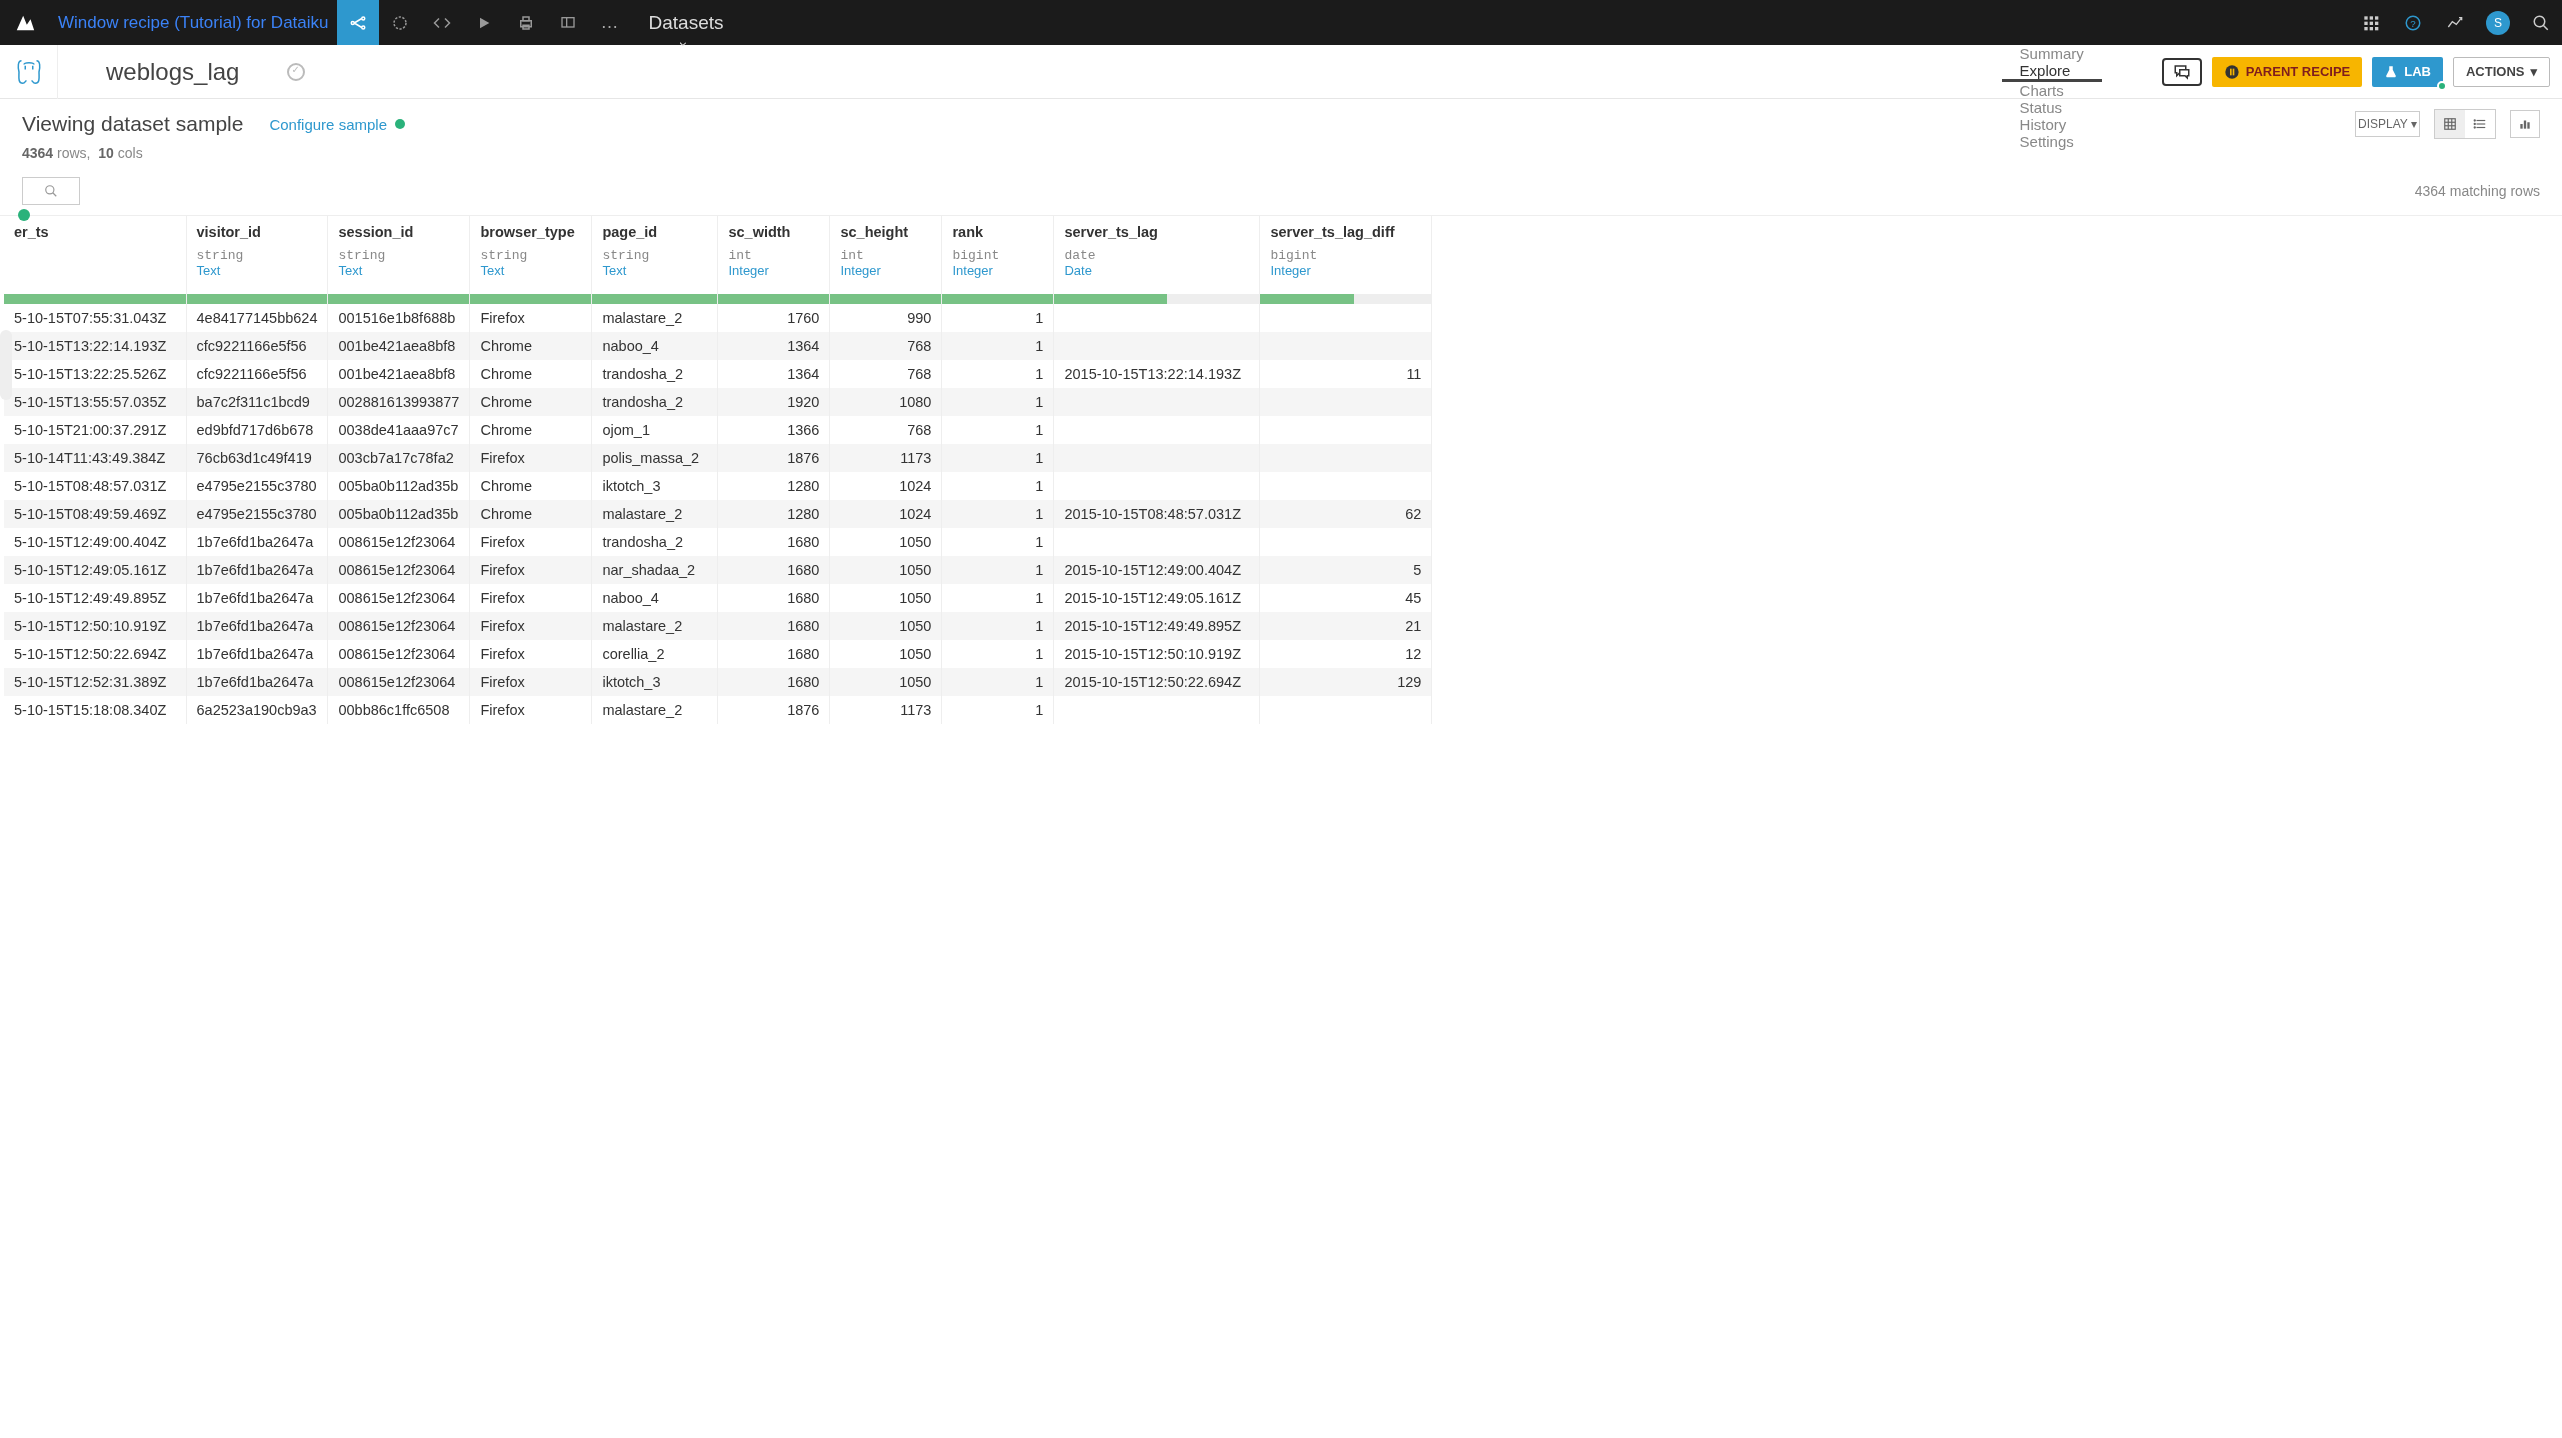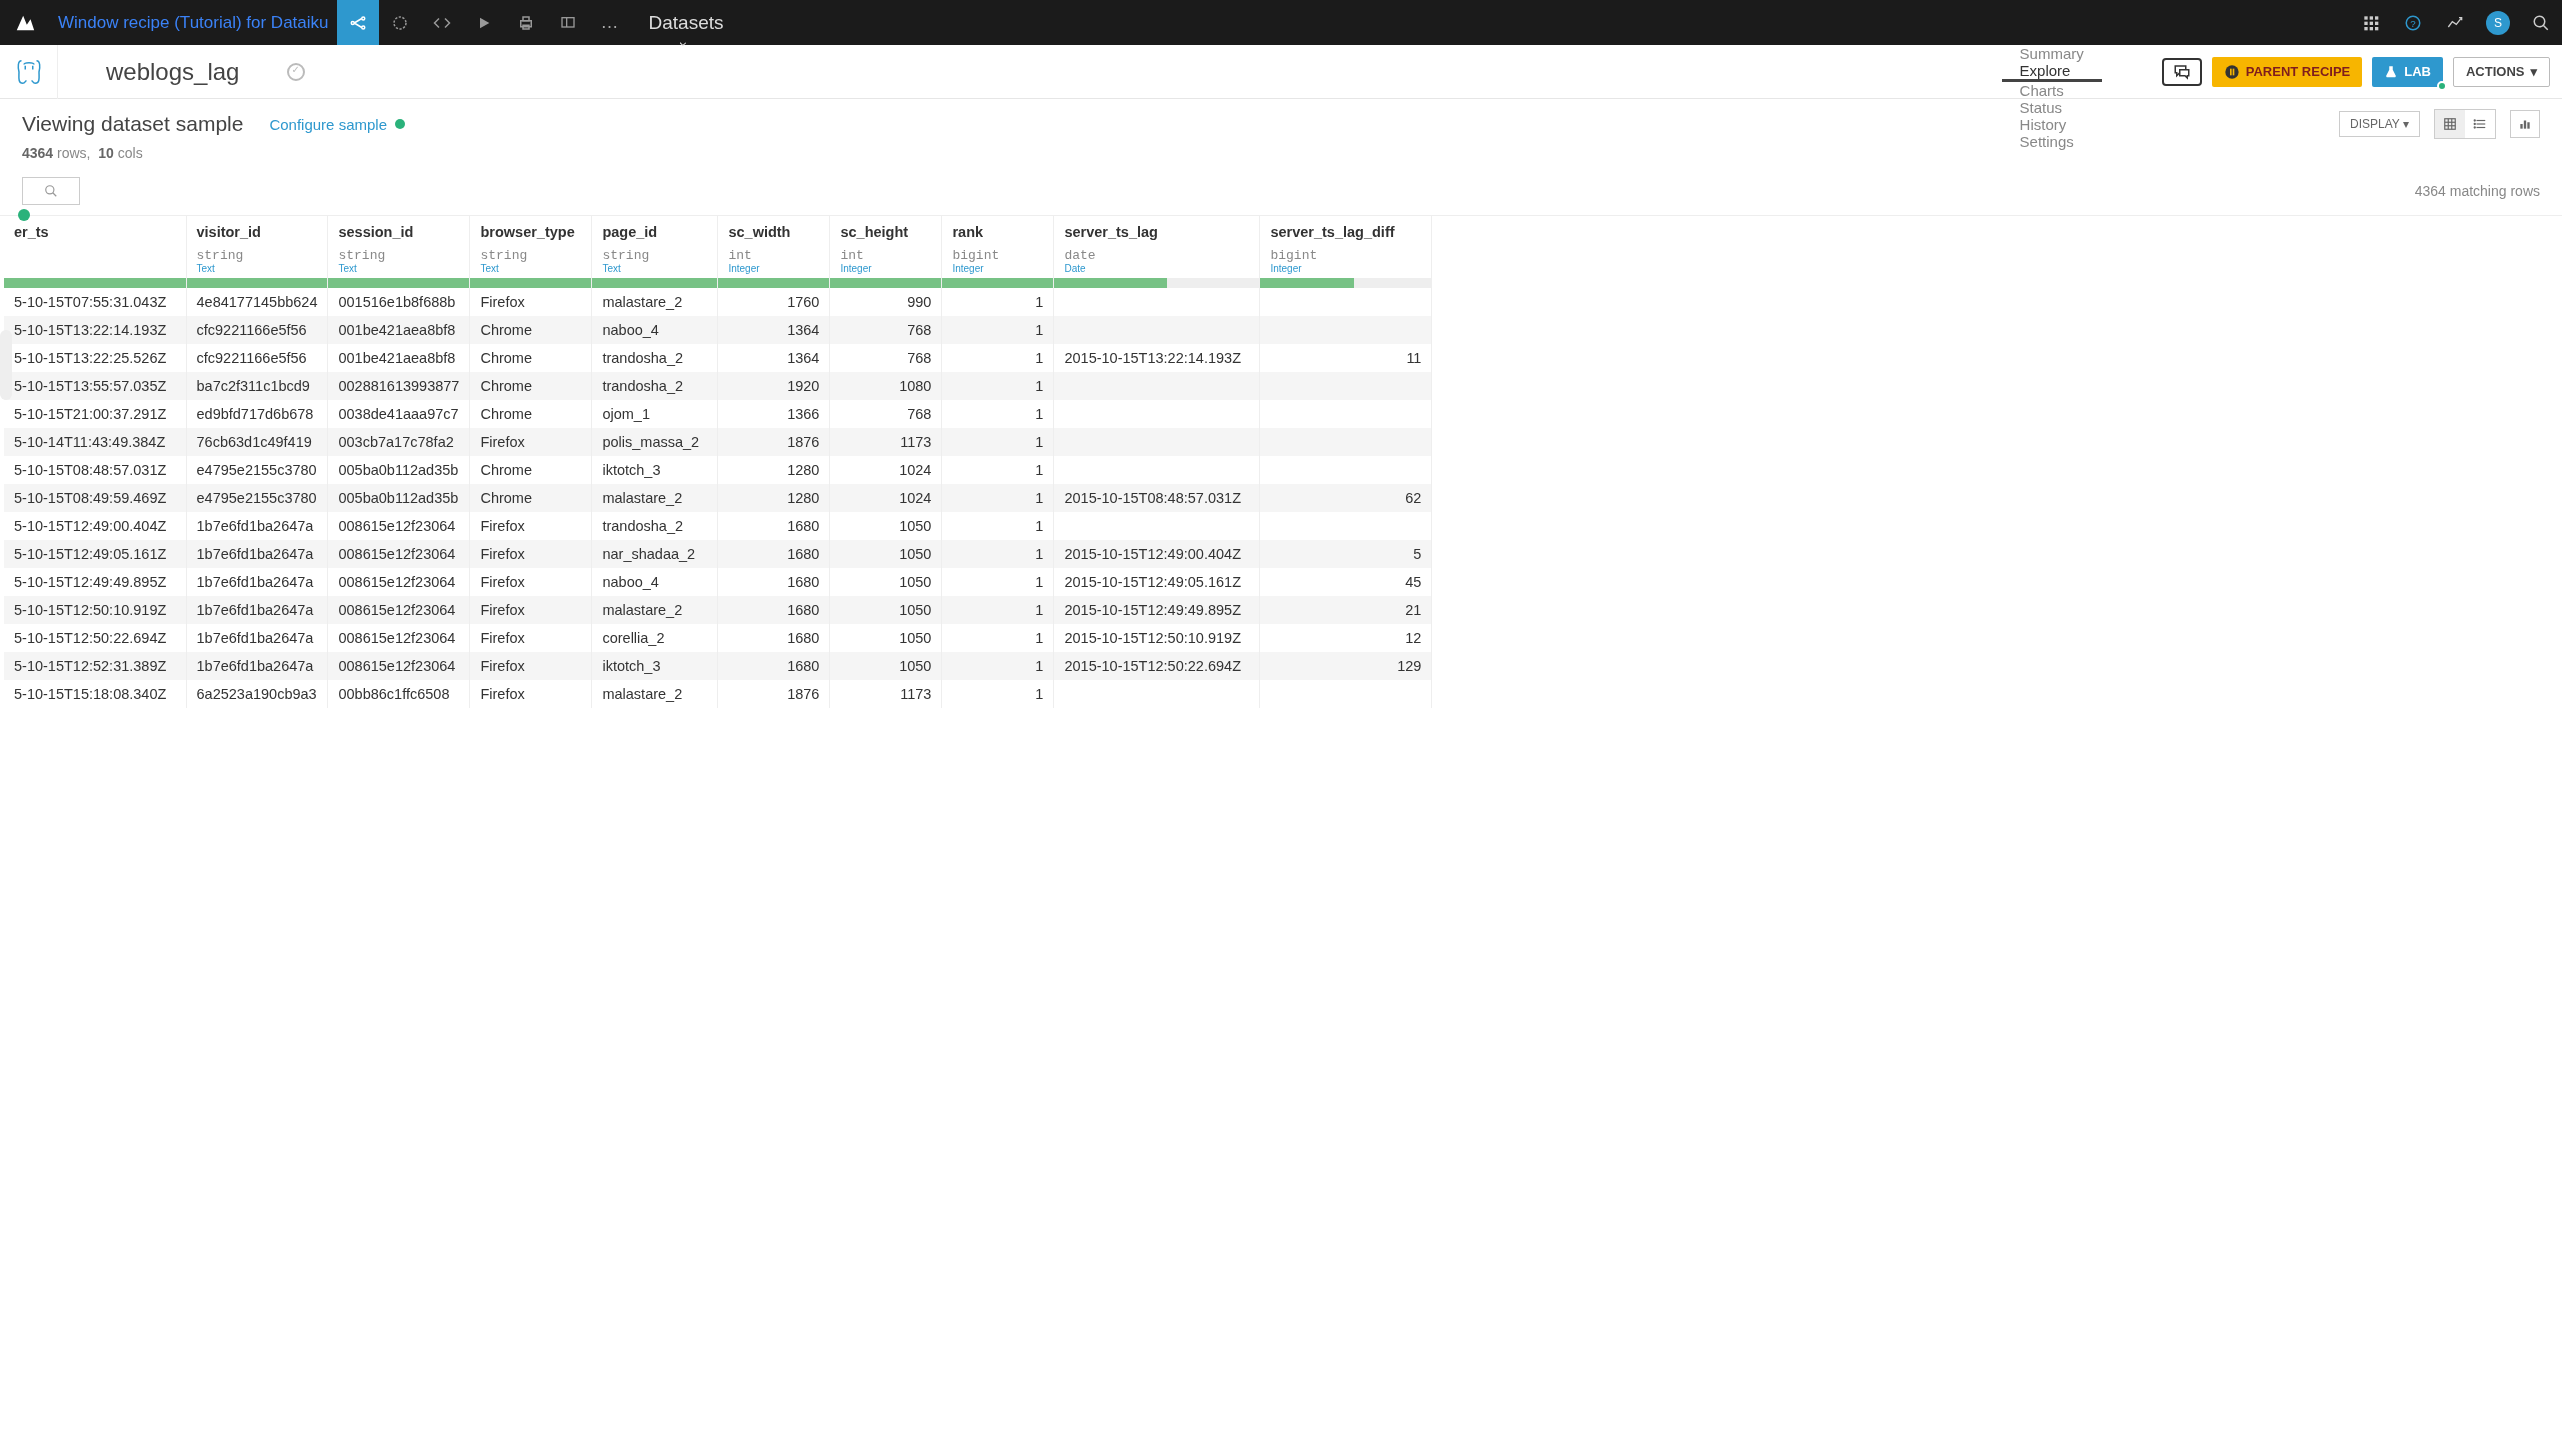--- a/index.html
+++ b/index.html
@@ -32,41 +32,41 @@
 .subbar .btn.lab { background: #2e98ce; color: #fff; position: relative; }
 .subbar .btn.lab .dot { position: absolute; right: -4px; bottom: -4px; width: 10px; height: 10px; border-radius: 50%; background: #2ab27b; border: 2px solid #fff; }
 .subbar .btn.actions { background: #fff; border: 1px solid #bbb; color: #444; }
 
 
 .toolbar { display: flex; align-items: center; padding: 10px 22px 4px 22px; }
 .toolbar .vtitle { font-size: 21px; color: #444; font-weight: 500; margin-right: 26px; }
 .toolbar .configure { color: #2e98ce; font-size: 15px; cursor: pointer; }
 .toolbar .cfgdot { display: inline-block; width: 10px; height: 10px; border-radius: 50%; background: #2ab27b; margin-left: 8px; }
 .toolbar .right { margin-left: auto; display: flex; align-items: center; gap: 14px; }
-.toolbar .display { border: 1px solid #ccc; padding: 5px 10px; font-size: 12px; color: #666; cursor: pointer; }
+.toolbar .display { border: 1px solid #ccc; padding: 5px 2px; font-size: 12px; color: #666; cursor: pointer; }
 .toolbar .viewgrp { display: flex; border: 1px solid #ccc; }
 .toolbar .viewgrp .vbtn { width: 30px; height: 28px; display: flex; align-items: center; justify-content: center; color: #666; font-size: 13px; }
 .toolbar .viewgrp .vbtn.active { background: #eee; }
 .toolbar .chartbtn { width: 30px; height: 28px; border: 1px solid #ccc; display: flex; align-items: center; justify-content: center; color: #666; }
 
 .counts { padding: 2px 22px 10px 22px; color: #888; font-size: 14px; }
 .counts b { color: #666; font-weight: 600; }
 
 .searchrow { display: flex; align-items: center; padding: 6px 22px 10px 22px; border-bottom: 1px solid #eee; position: relative; }
 .searchrow .sbox { width: 58px; height: 28px; border: 1px solid #ccc; display: flex; align-items: center; justify-content: center; color: #999; }
 .searchrow .matching { margin-left: auto; color: #888; font-size: 14px; }
 .searchrow .topdot { position: absolute; left: 18px; bottom: -6px; width: 12px; height: 12px; border-radius: 50%; background: #2ab27b; }
 
 
 .gridwrap { overflow-x: auto; overflow-y: auto; height: calc(100vh - 45px - 54px - 42px - 28px - 46px); border-left: 4px solid #fff; }
 table.grid { border-collapse: collapse; table-layout: fixed; }
 table.grid th, table.grid td { border-right: 1px solid #eee; padding: 6px 10px; text-align: left; white-space: nowrap; overflow: hidden; text-overflow: ellipsis; font-size: 14.5px; }
 table.grid th { font-weight: 600; color: #333; border-bottom: none; padding-top: 8px; }
 table.grid tr.typerow td { font-family: "Courier New", monospace; font-size: 13px; color: #888; padding-top: 2px; padding-bottom: 0; }
-table.grid tr.semrow td { font-size: 10px; color: #2e98ce; padding-top: 0; padding-bottom: 4px; }
+table.grid tr.semrow td { font-size: 13px; color: #2e98ce; padding-top: 0; padding-bottom: 16px; }
 table.grid tr.barrow td { padding: 0; height: 10px; }
 table.grid tr.barrow td .bar { height: 10px; background: #eee; position: relative; }
 table.grid tr.barrow td .bar .fill { height: 100%; background: #77c285; }
 table.grid tbody.data tr:nth-child(even) td { background: #f5f5f5; }
 table.grid tbody.data td.num { text-align: right; }
 
 
 .col0 { width: 182px; }
 .col1 { width: 138px; }
 .col2 { width: 138px; }

